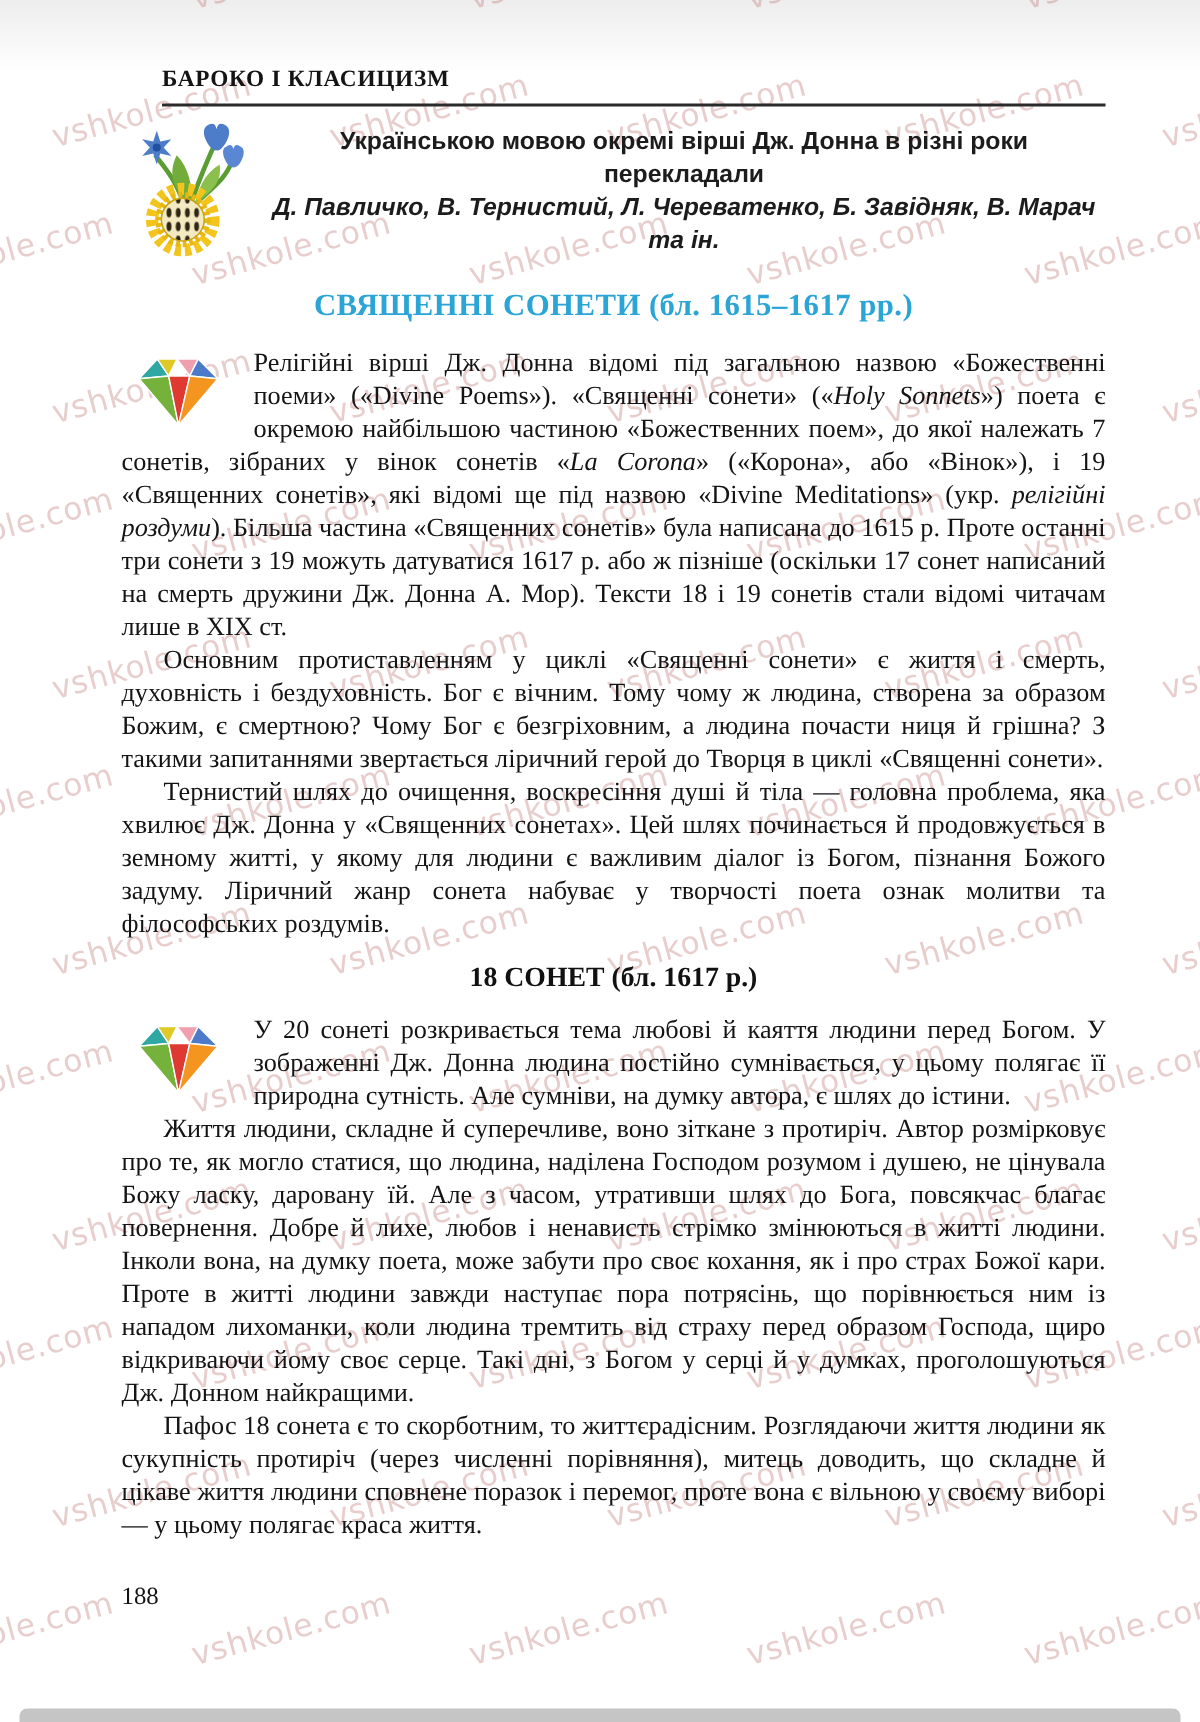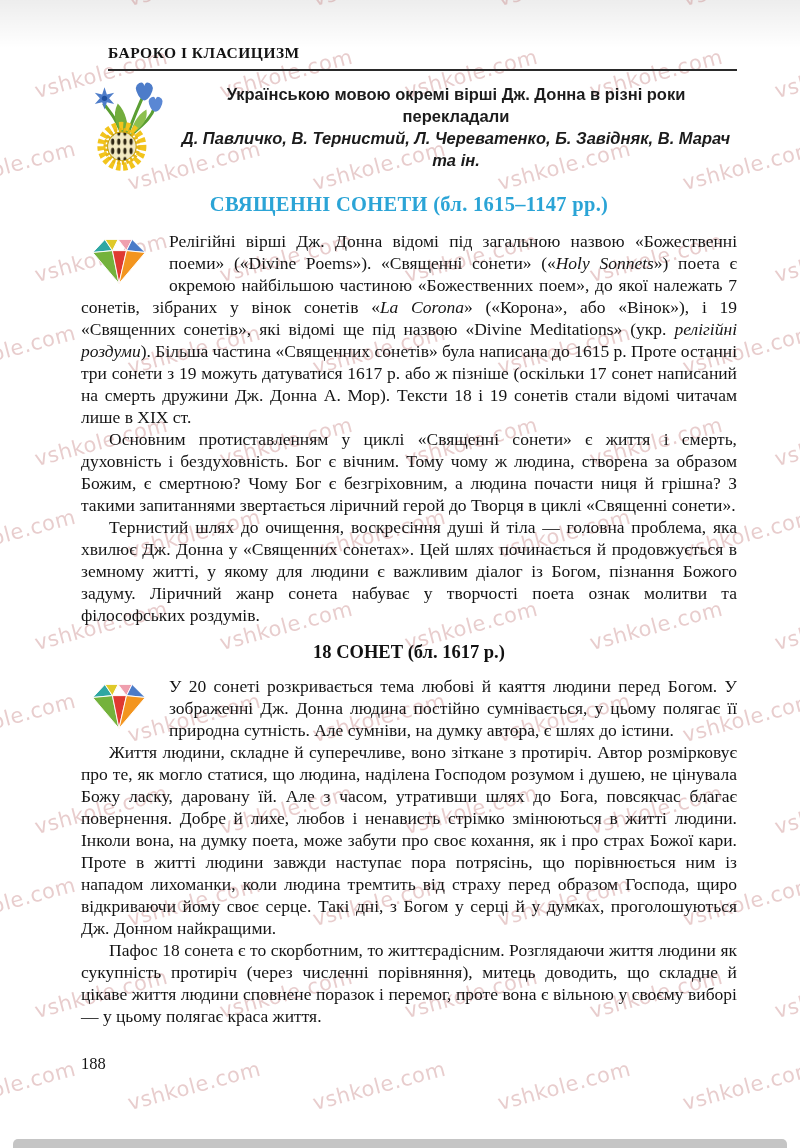--- a/index.html
+++ b/index.html
@@ -140,21 +140,21 @@
           <circle r="16" fill="none" stroke="#e8b714" stroke-width="4" stroke-dasharray="2.5 2"></circle>
           <circle r="14" fill="url(#seedp)" stroke="#caa40e" stroke-width="1"></circle>
         </g>
       </svg>
       <div class="intro-text">
         <div>Українською мовою окремі вірші Дж. Донна в різні роки перекладали</div>
         <div class="it">Д. Павличко, В. Тернистий, Л. Череватенко, Б. Завідняк, В. Марач та ін.</div>
       </div>
     </div>
 
-    <h1 style="color: rgb(43, 164, 214);">СВЯЩЕННІ СОНЕТИ (бл. 1615–1147 рр.)</h1>
+    <h1 style="color: rgb(43, 164, 214);">СВЯЩЕННІ СОНЕТИ (бл. 1615–1617 рр.)</h1>
 
     <p class="body-p">
       <svg class="gem" viewBox="0 0 64 58" aria-hidden="true">
         <g stroke="#ffffff" stroke-width="1">
           <polygon points="4,21 17,7 25,19" fill="#2fa7a3"></polygon>
           <polygon points="17,7 31,7 25,19" fill="#dfc929"></polygon>
           <polygon points="31,7 46,7 40,19" fill="#ef9fae"></polygon>
           <polygon points="46,7 60,21 40,19" fill="#4b7bc8"></polygon>
           <polygon points="4,21 25,19 32,54" fill="#74b23c"></polygon>
           <polygon points="25,19 40,19 32,54" fill="#df3a31"></polygon>

